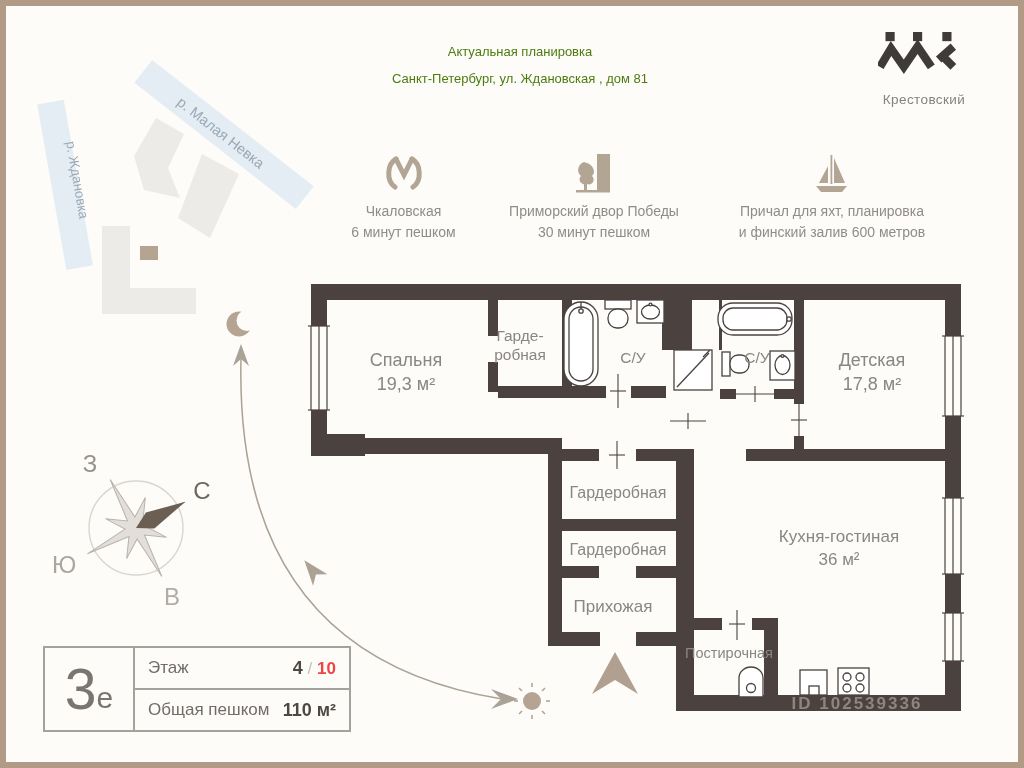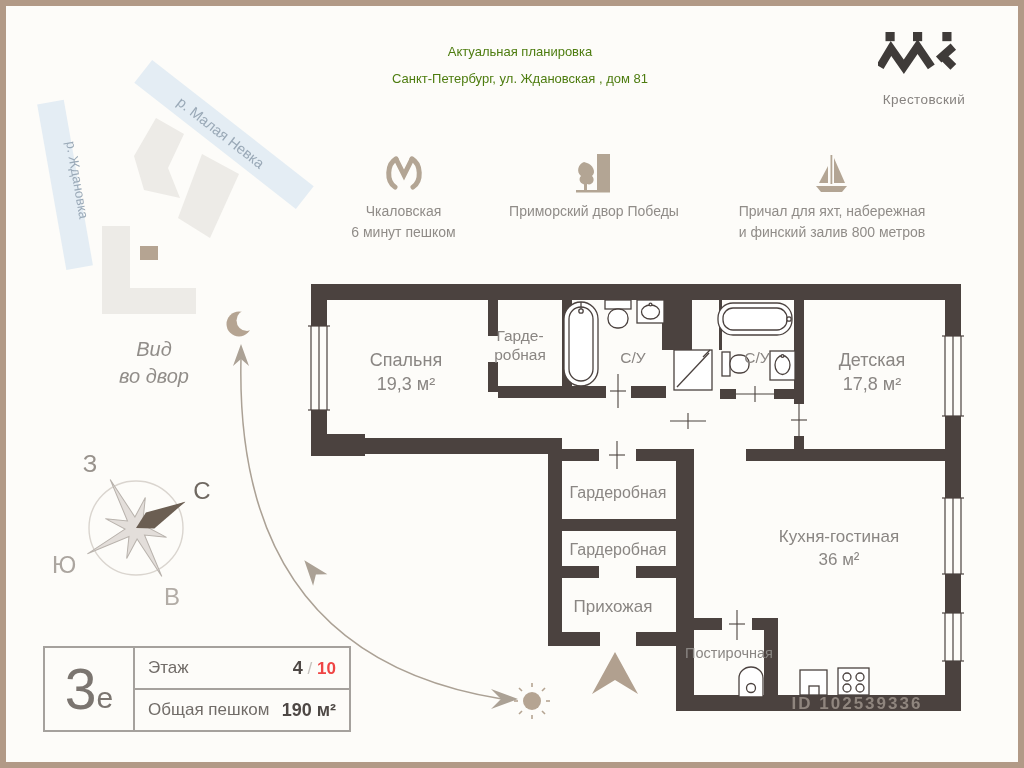--- a/index.html
+++ b/index.html
@@ -303,56 +303,53 @@
       <svg width="40" height="42" viewBox="0 0 40 42">
         <g fill="#b3a594">
           <rect x="23" y="2" width="13" height="38"></rect>
           <path d="M10,10 C4,12 2,20 7,24 C3,28 8,34 13,32 C18,34 22,28 18,24 C23,20 18,12 13,11 Z"></path>
           <rect x="10" y="28" width="3" height="12"></rect>
           <rect x="2" y="38" width="34" height="2.5"></rect>
         </g>
       </svg>
     </div>
     <div>Приморский двор Победы</div>
+    <div>30 минут пешком</div>
   </div>
 
   <div class="abs amenity am3">
     <div class="ic">
       <svg width="36" height="40" viewBox="0 0 36 40">
         <g fill="#b3a594">
           <rect x="16.5" y="1" width="1.8" height="29"></rect>
           <polygon points="20,4 31,29 20,29"></polygon>
           <polygon points="14,12 14,29 5,29"></polygon>
           <path d="M2,32 L33,32 L28,38 L7,38 Z"></path>
         </g>
       </svg>
     </div>
-    <div>Причал для яхт, набережная</div>
-    <div>и финский залив 800 метров</div>
-  </div>
-
-  <div class="abs courtyard">
-    <div>Вид</div>
-    <div>во двор</div>
-  </div>
+    <div>Причал для яхт, планировка</div>
+    <div>и финский залив 600 метров</div>
+  </div>
+
 
   <div class="abs infobox">
     <div class="cell-type">
       <span class="t-big">3</span>
         <span class="t-small">е</span>
     </div>
     <div class="rows">
       <div class="row row1">
         <span>Этаж</span>
         <span>
           <span class="val-strong">4</span>
           <span class="val-sep">/</span>
           <span class="val-light">10</span>
         </span>
       </div>
       <div class="row">
         <span>Общая пешком</span>
-        <span class="val-strong">190 м²</span>
+        <span class="val-strong">110 м²</span>
       </div>
     </div>
   </div>
 
 </div>
 
 </body></html>

